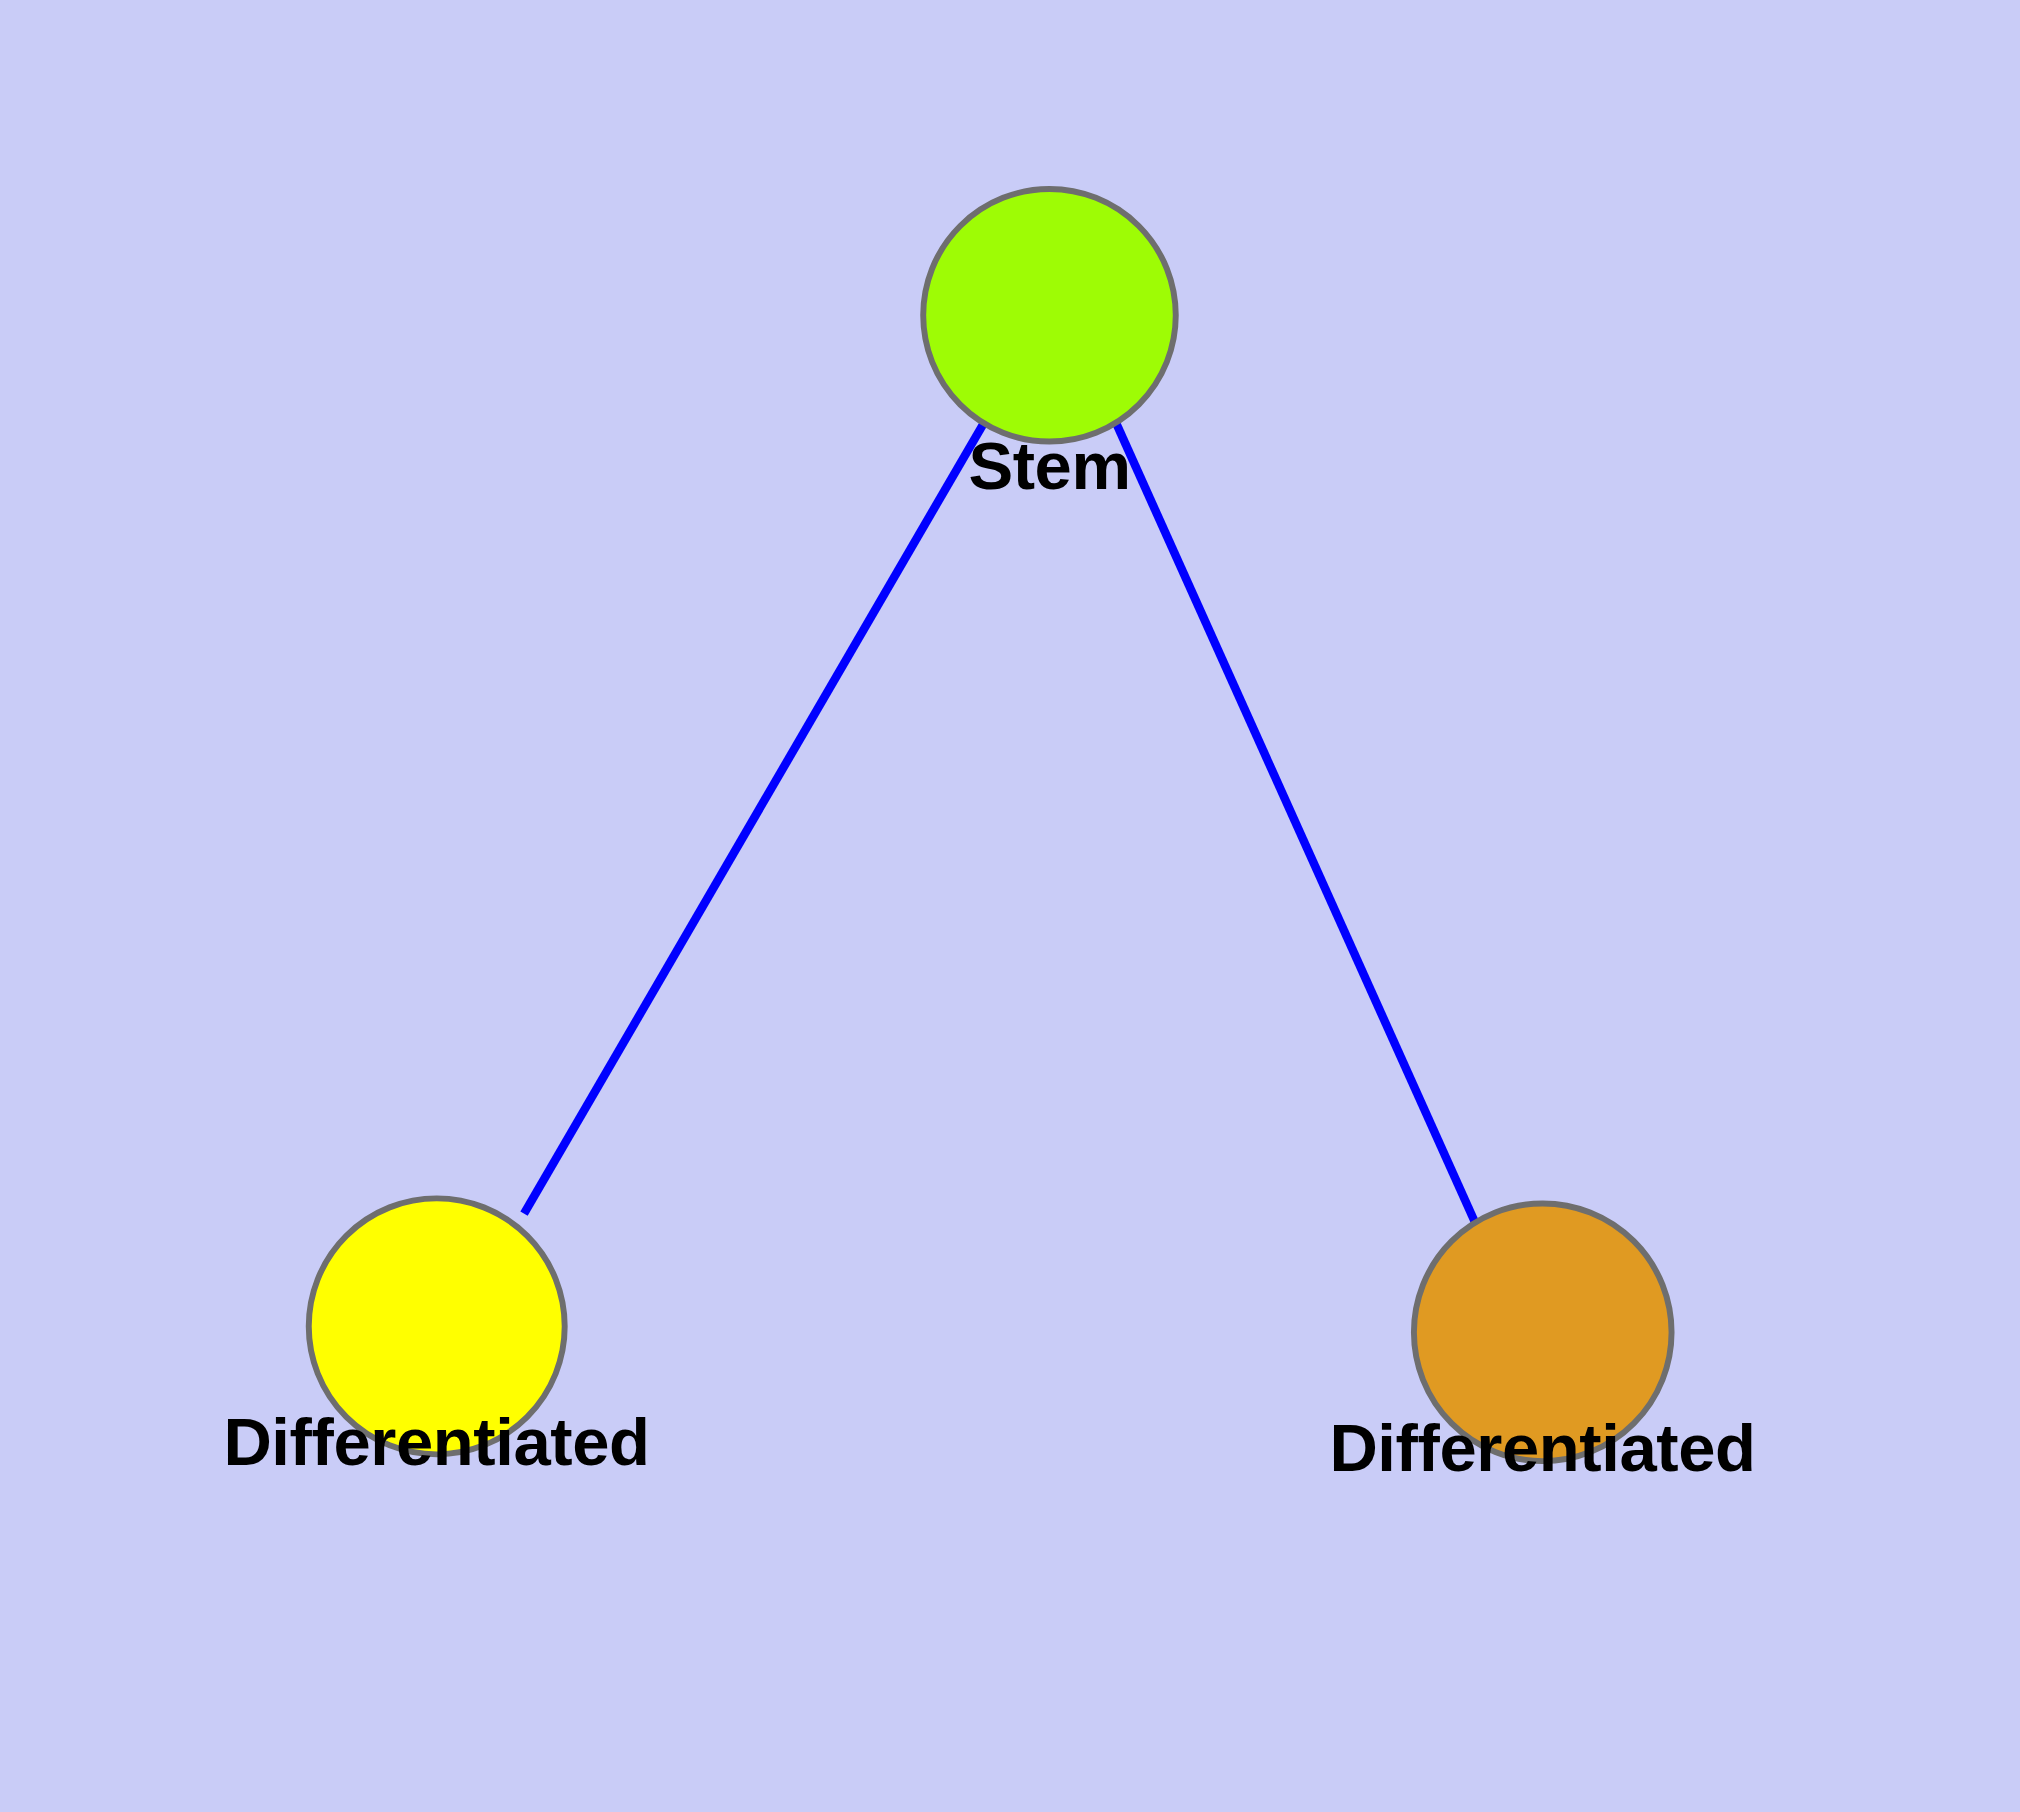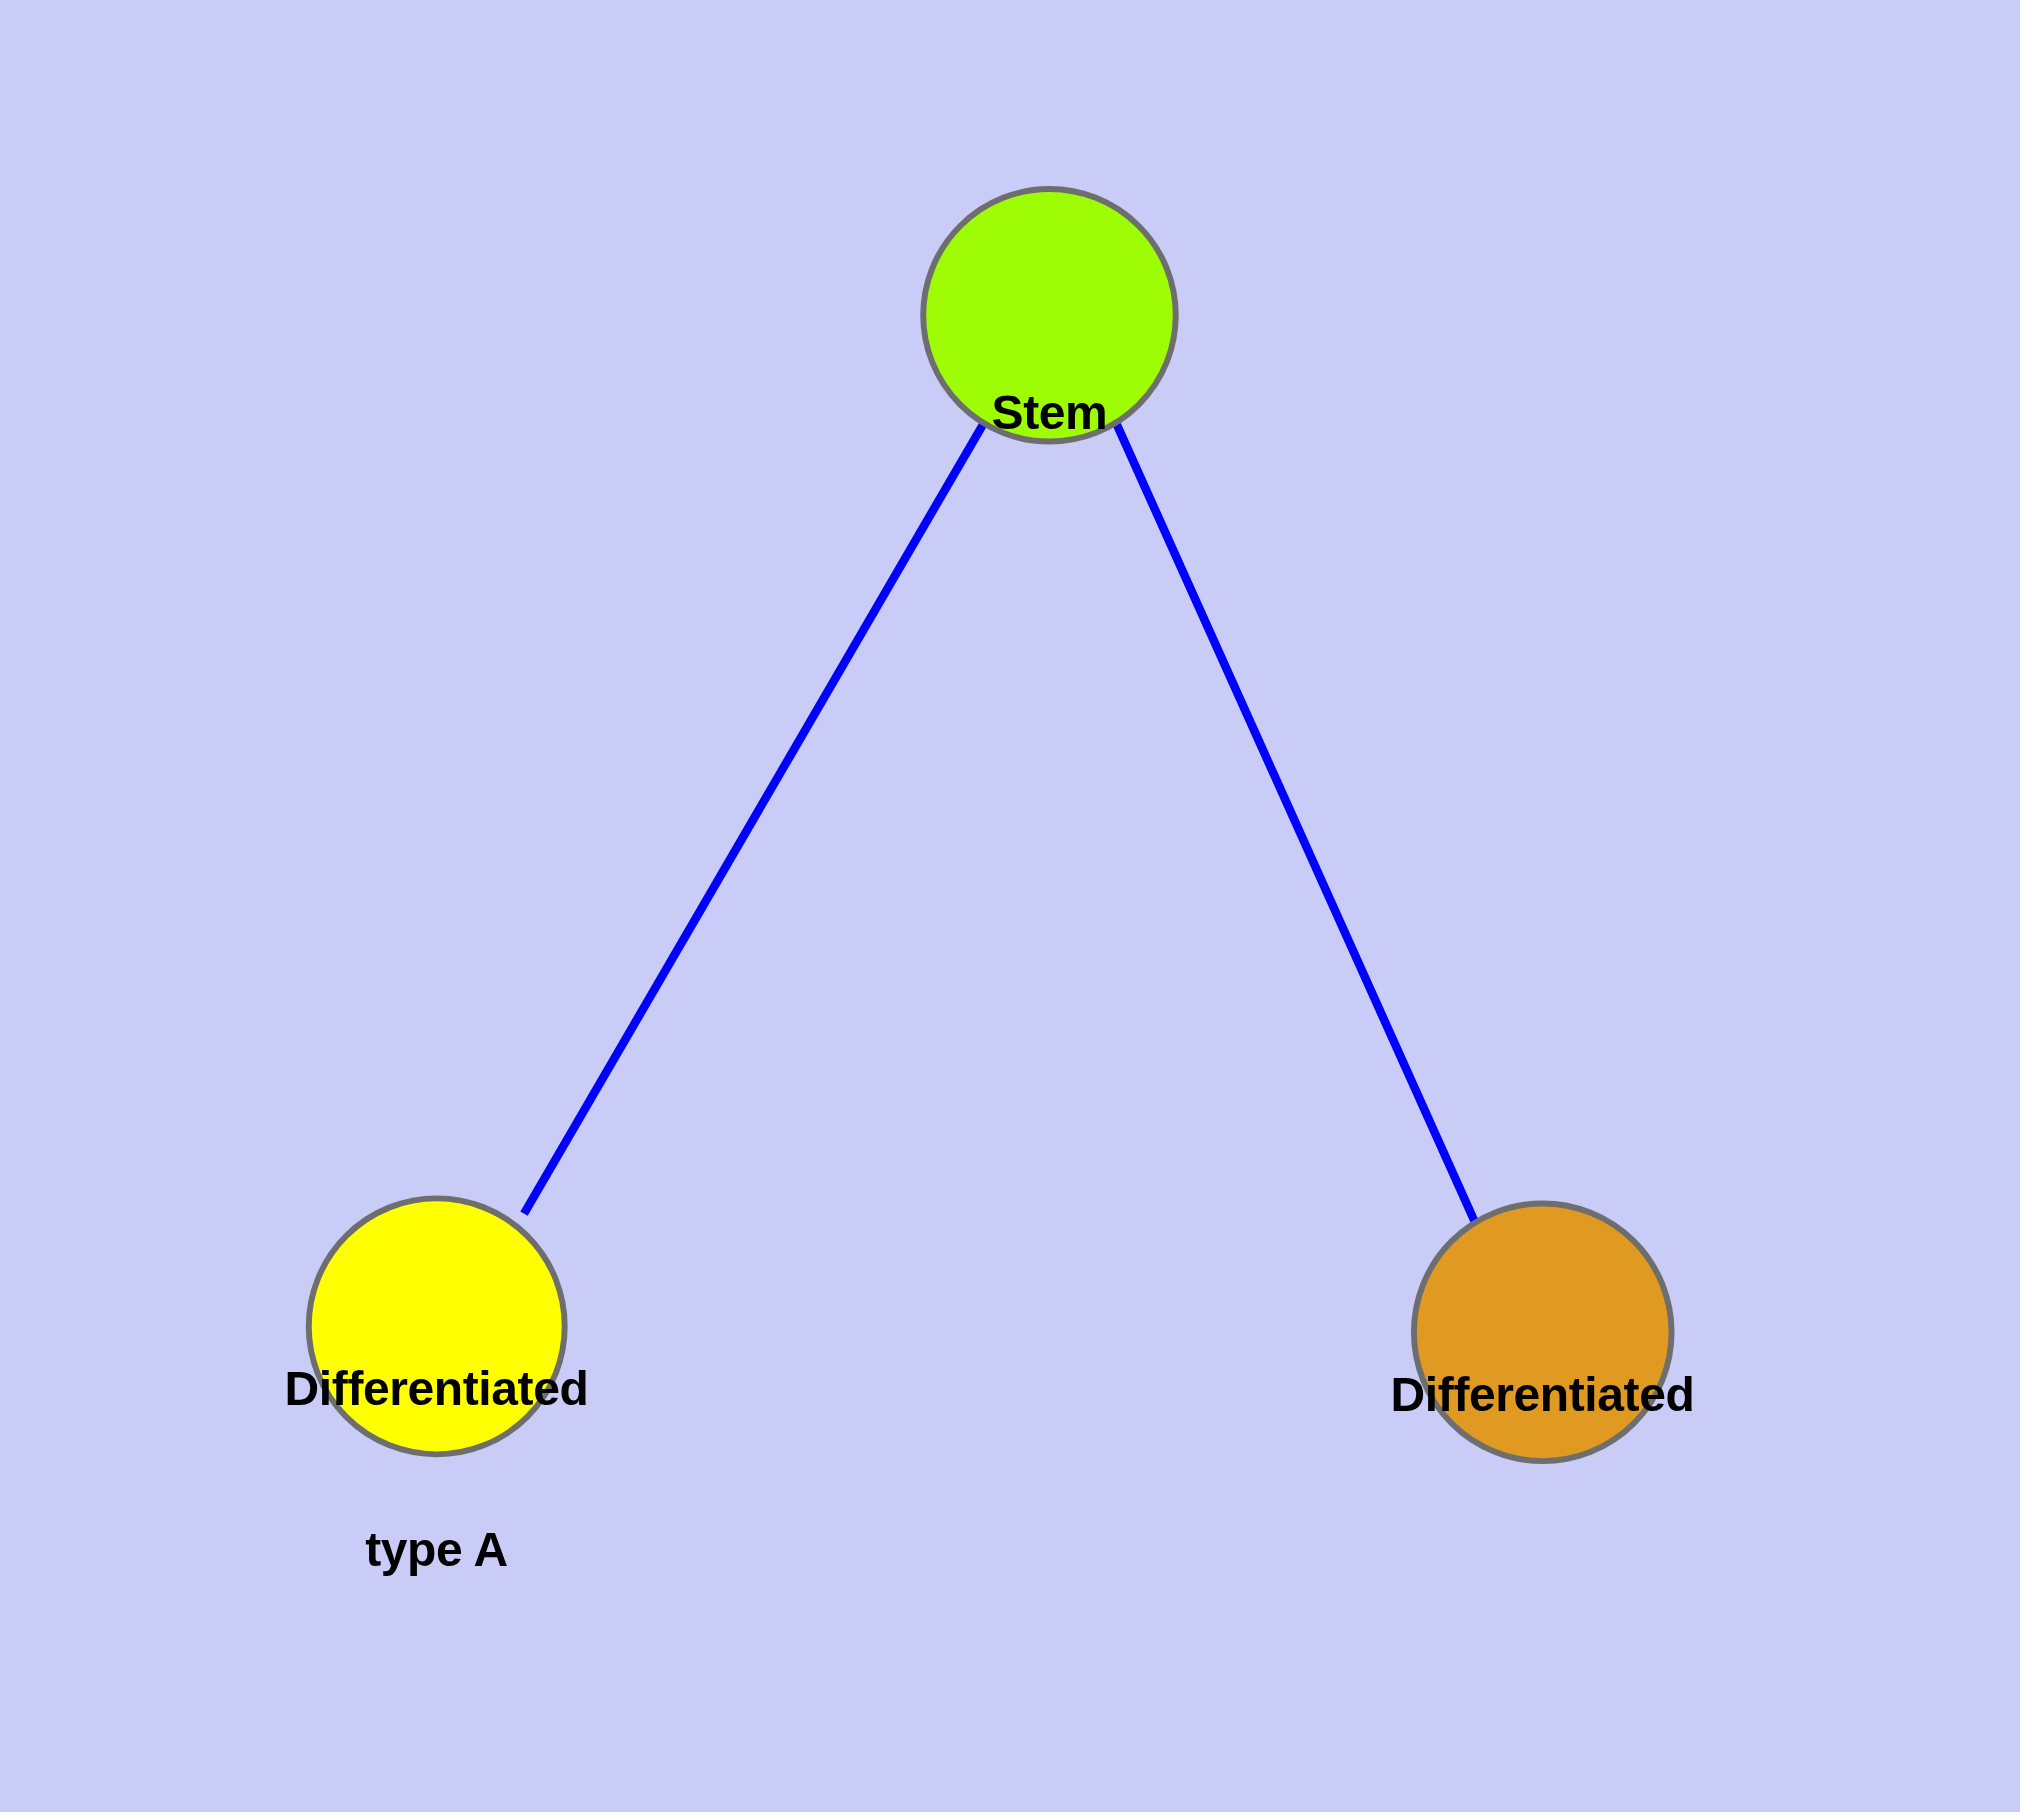--- a/index.html
+++ b/index.html
@@ -22,21 +22,21 @@
     top: 0;
     width: 2021px;
     height: 1812px;
   }
   .node-label {
     position: absolute;
     text-align: center;
     color: #000000;
     font-family: "Liberation Sans", sans-serif;
     font-weight: bold;
-    font-size: 48px;
+    font-size: 67px;
     line-height: 1.12;
     white-space: pre;
     pointer-events: none;
     letter-spacing: -0.4px;
   }
   #label-stem {
     left: 795px;
     top: 278px;
     width: 509px;
   }
@@ -65,21 +65,20 @@
     <circle cx="515" cy="1565" r="151" fill="#ffff00" stroke="#6e6e6e" stroke-width="7"></circle>
     <circle cx="1820" cy="1572" r="152" fill="#e09a22" stroke="#6e6e6e" stroke-width="7"></circle>
   </svg>
 
   <div class="node-label" id="label-stem">
     <div>Stem</div>
   </div>
 
   <div class="node-label" id="label-type-a">
     <div>Differentiated</div>
-    <div>type A</div>
   </div>
 
   <div class="node-label" id="label-type-b">
     <div>Differentiated</div>
   </div>
 
 </div>
 
 
 </body></html>

